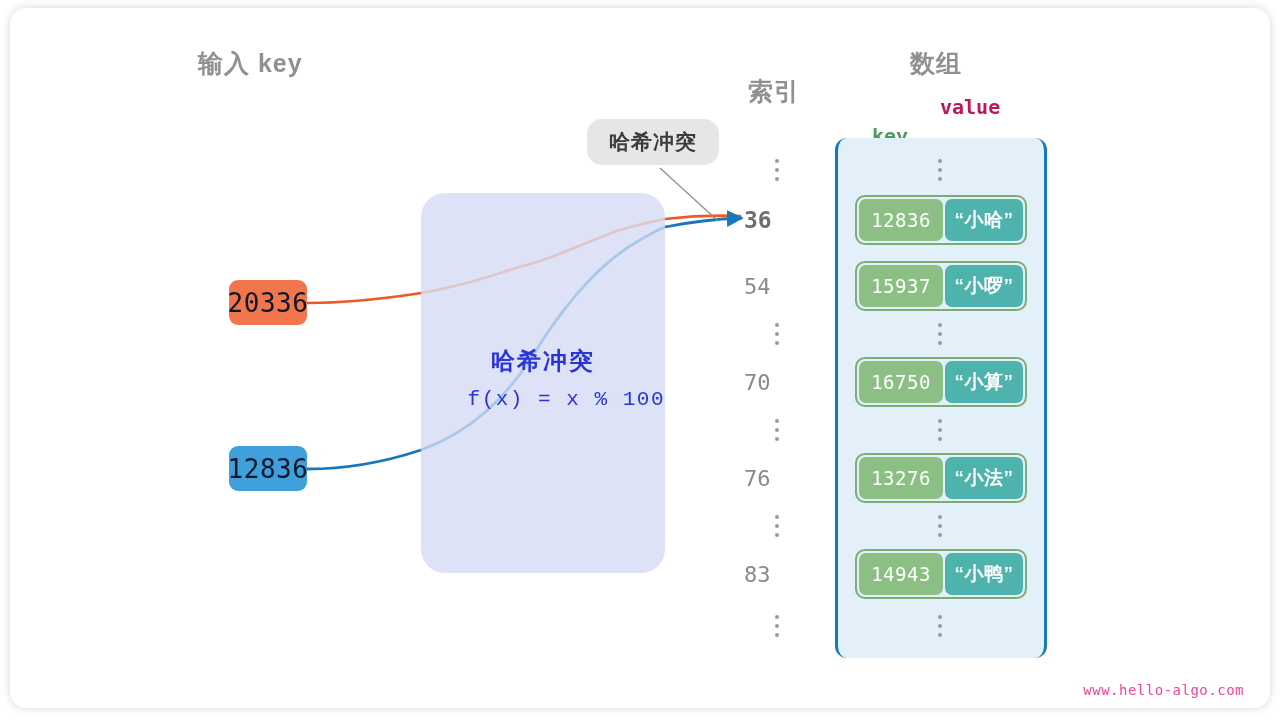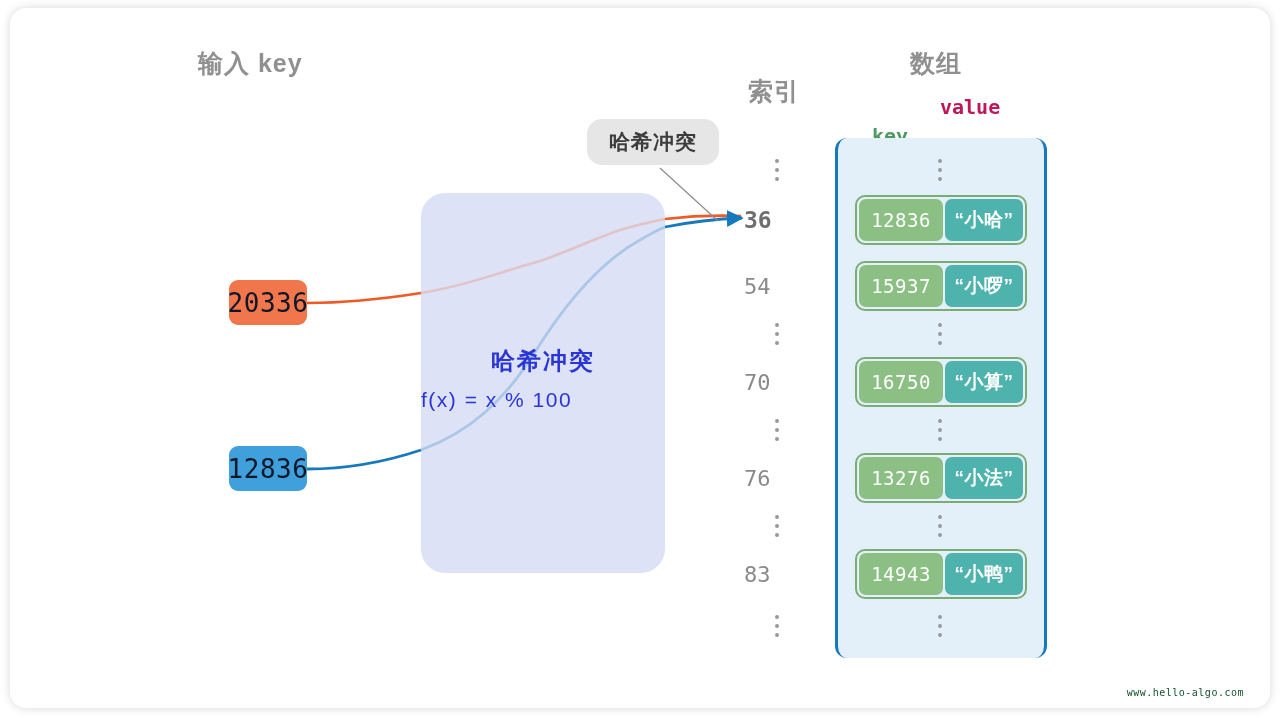--- a/index.html
+++ b/index.html
@@ -102,23 +102,23 @@
     text-align: center;
     color: #2b35d6;
     font-size: 24px;
     font-weight: bold;
     letter-spacing: 2px;
   }
   #hash-formula {
     position: absolute;
     left: 0; right: 0;
     top: 195px;
-    text-align: left;
+    text-align: right;
     color: #2b35d6;
-    font-family: Liberation Sans, sans-serif;
+    font-family: Liberation Mono, monospace;
     font-size: 21px;
     letter-spacing: 1.5px;
   }
 
   
   .index-label {
     position: absolute;
     left: 744px;
     width: 66px;
     color: #8a8a8a;
@@ -209,23 +209,23 @@
     width: 1280px;
     height: 720px;
     pointer-events: none;
   }
 
   
   #watermark {
     position: absolute;
     right: 36px;
     bottom: 22px;
-    color: #14532d;
-    font-family: "DejaVu Sans Mono", "Liberation Mono", monospace;
-    font-size: 10px;
+    color: #ec4899;
+    font-family: "DejaVu Sans Mono", "Liberation Mono", monospace;
+    font-size: 14px;
     letter-spacing: 0.5px;
   }
 </style>
 </head>
 <body>
 
 <div id="canvas">
   <div id="page-card"></div>
 
   <div class="col-head" id="head-input">输入 key</div>

